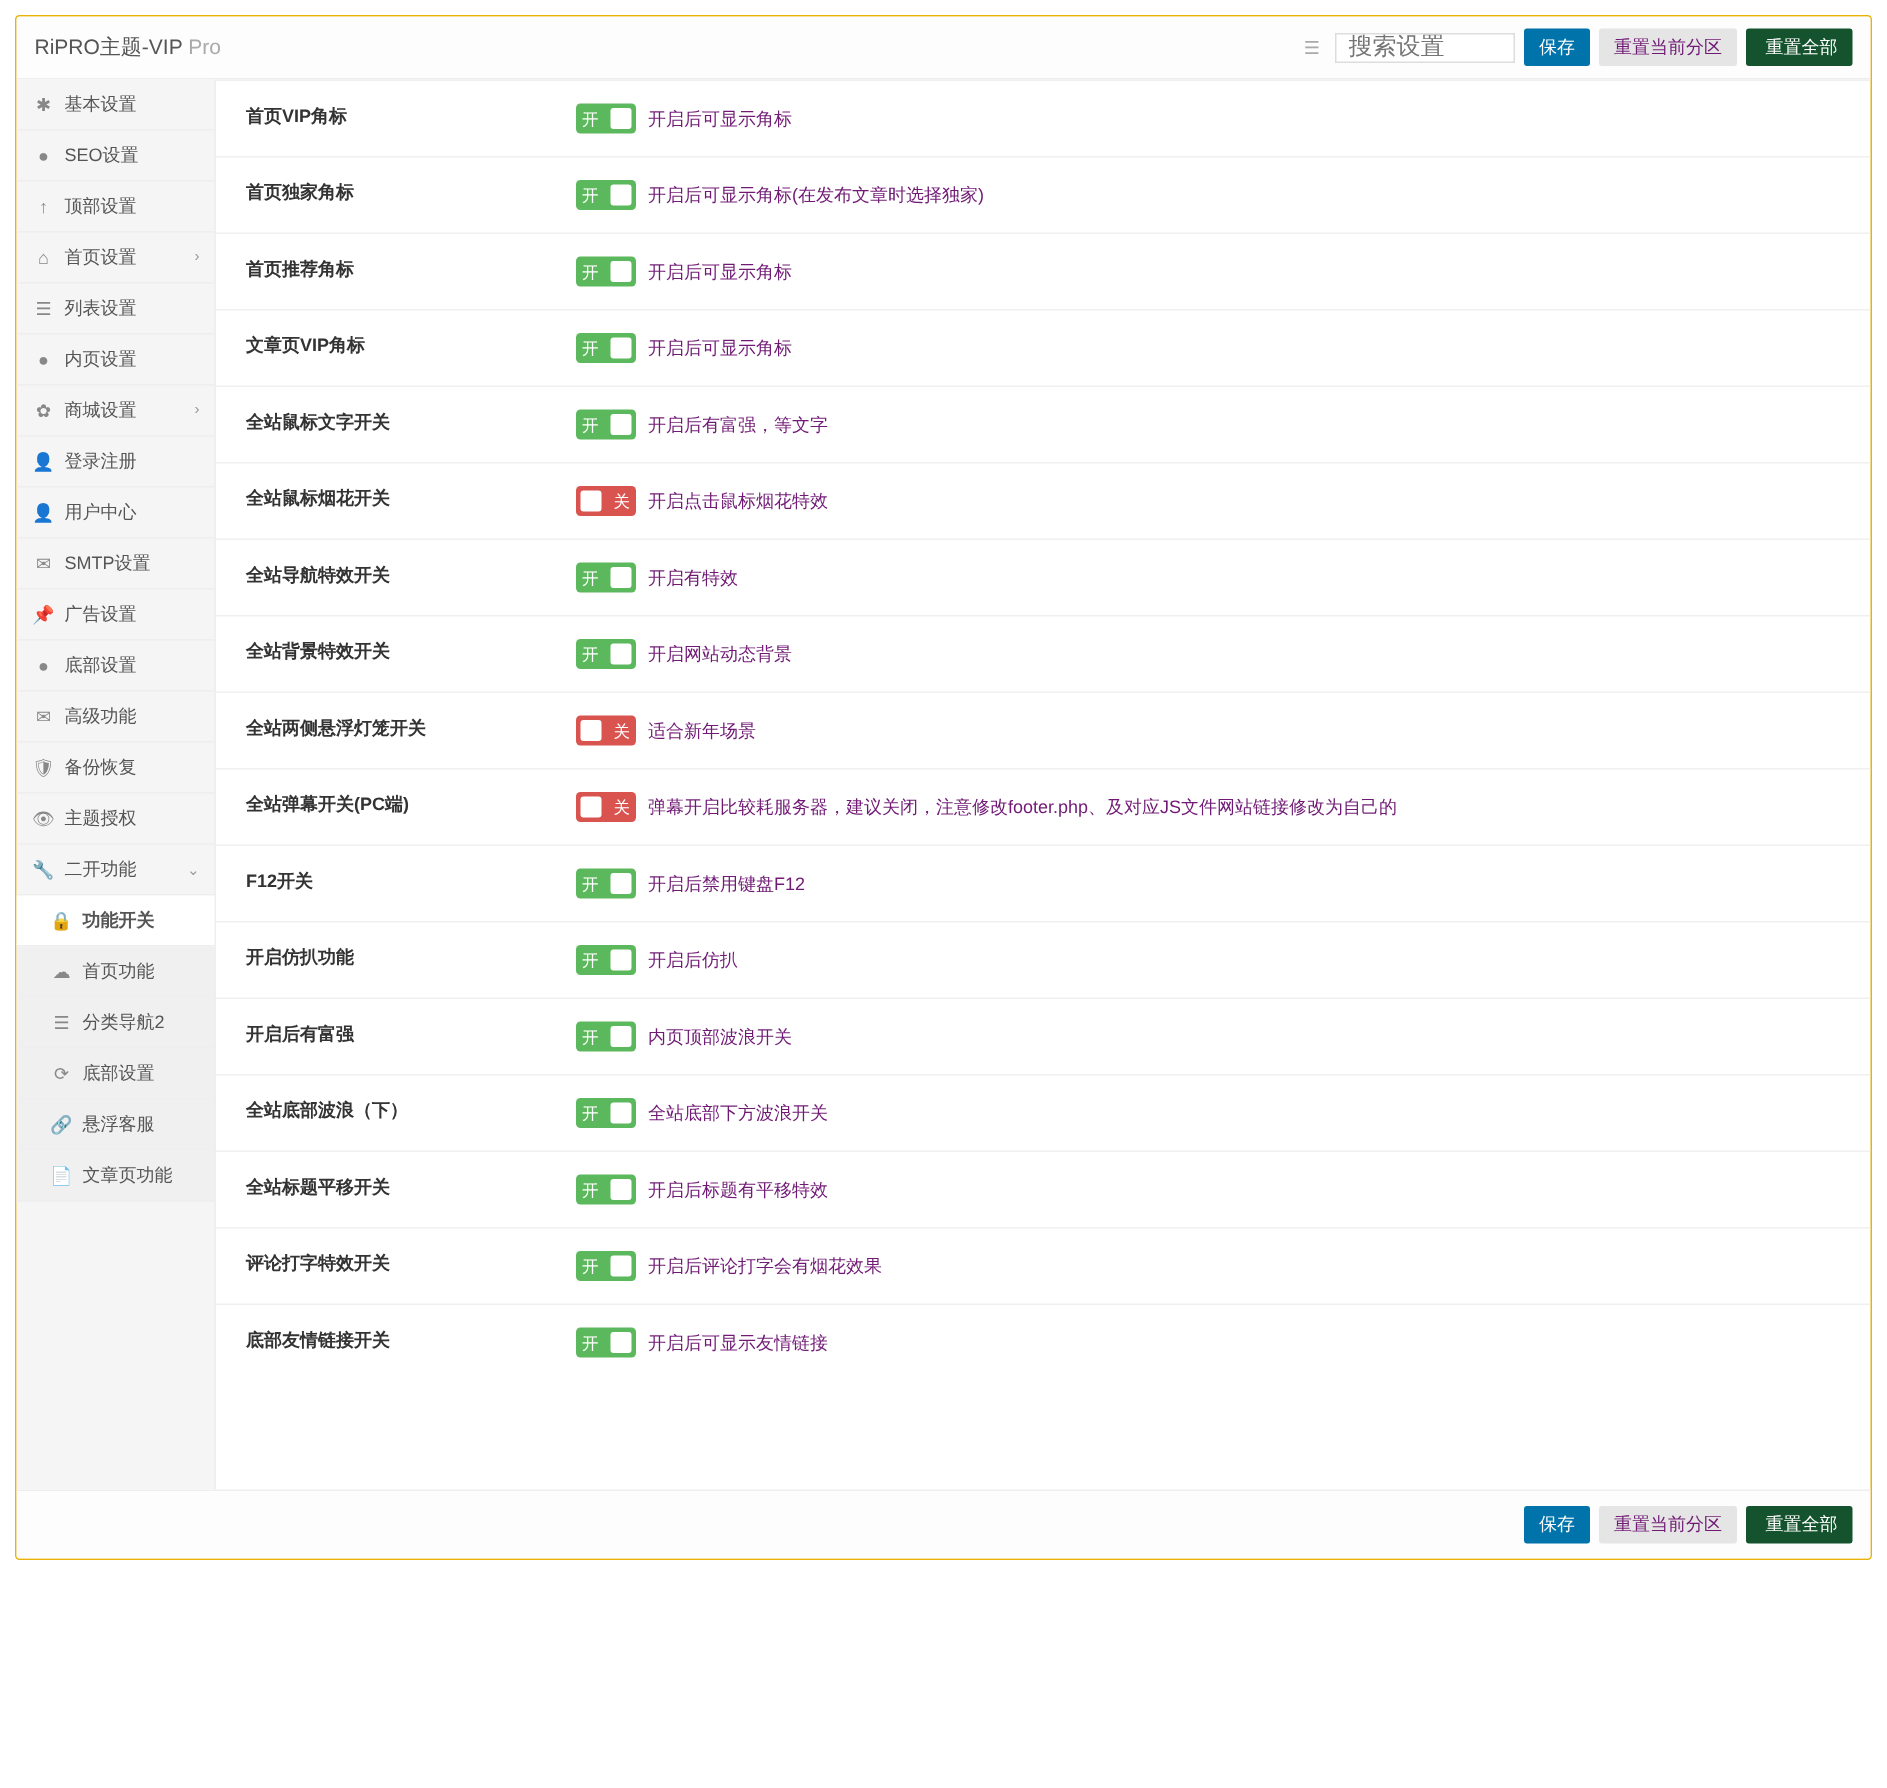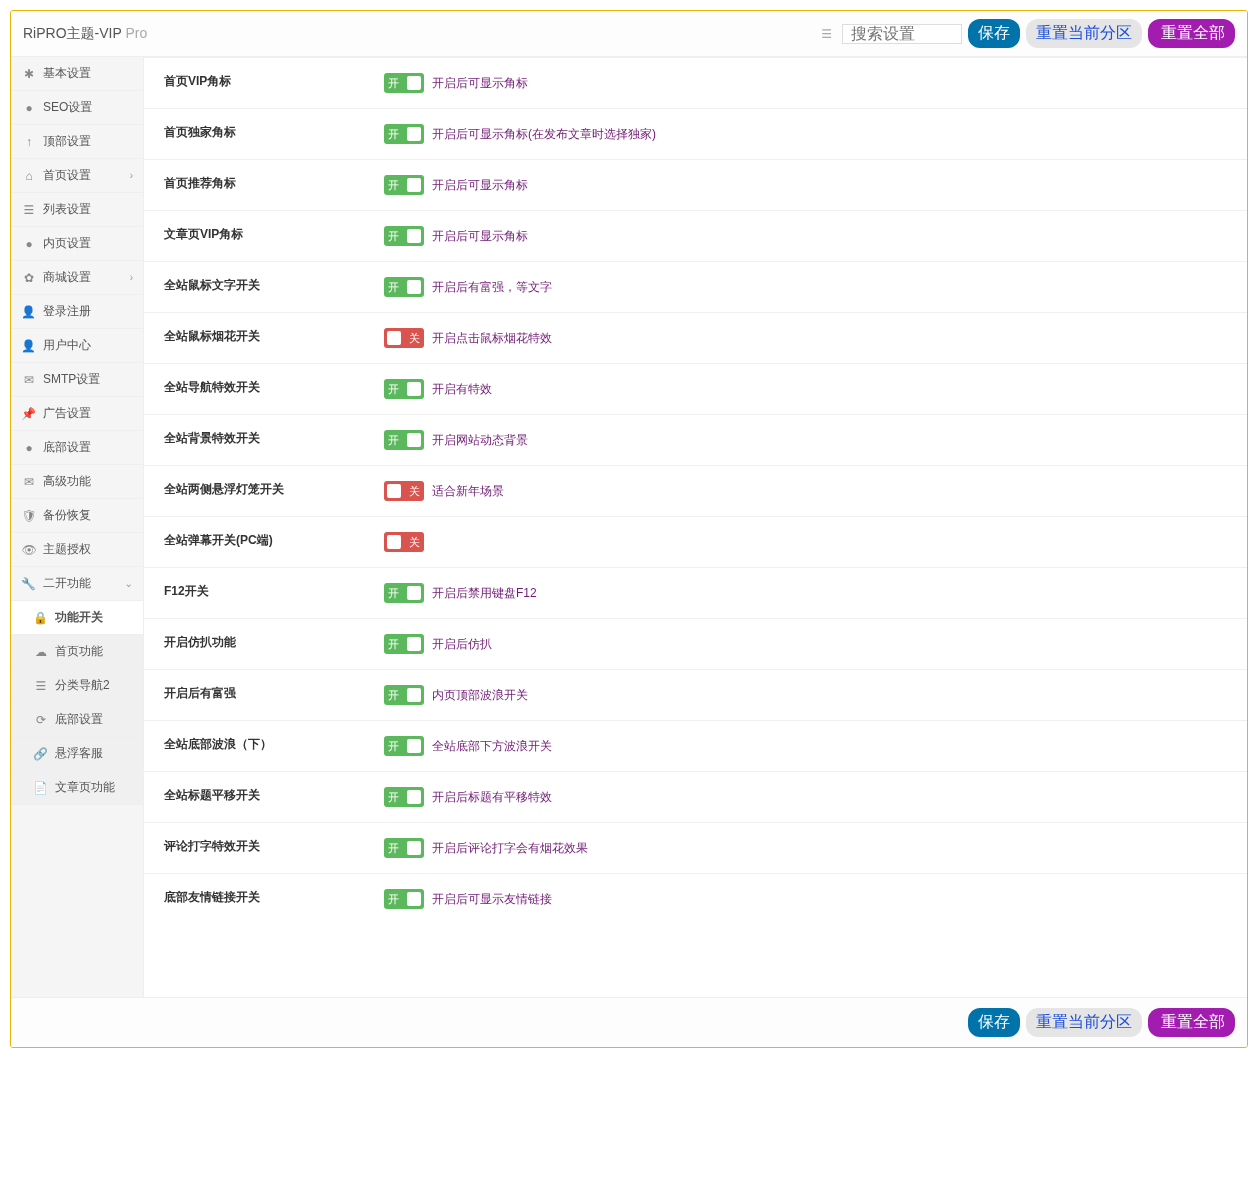--- a/index.html
+++ b/index.html
@@ -30,28 +30,28 @@
     .search-input {
       border: 1px solid #ddd;
       padding: 0 8px;
       font-size: 16px;
       width: 120px;
       color: #555;
     }
     .btn {
       border: none;
       padding: 4px 10px;
-      font-size: 16px;
-      border-radius: 12px;
+      font-size: 12px;
+      border-radius: 2px;
       cursor: pointer;
       color: #fff;
     }
     .btn-primary { background: #0073aa; }
-    .btn-gray { background: #e5e5e5; color: #1d4ed8; }
-    .btn-danger { background: #a21caf; padding-left: 13px; }
+    .btn-gray { background: #e5e5e5; color: #701a75; }
+    .btn-danger { background: #14532d; padding-left: 13px; }
     .body { display: flex; }
     .sidebar {
       width: 133px;
       background: #f5f5f5;
       border-right: 1px solid #eee;
       min-height: 940px;
     }
     .sidebar-item {
       display: flex;
       align-items: center;
@@ -324,20 +324,21 @@
             <div class="setting-label">全站两侧悬浮灯笼开关</div>
             <div class="setting-control">
               <span class="toggle off">关</span>
               <span class="setting-desc">适合新年场景</span>
             </div>
           </div>
           <div class="setting-row">
             <div class="setting-label">全站弹幕开关(PC端)</div>
             <div class="setting-control">
               <span class="toggle off">关</span>
+              <span class="setting-desc">弹幕开启比较耗服务器，建议关闭，注意修改footer.php、及对应JS文件网站链接修改为自己的</span>
             </div>
           </div>
           <div class="setting-row">
             <div class="setting-label">F12开关</div>
             <div class="setting-control">
               <span class="toggle on">开</span>
               <span class="setting-desc">开启后禁用键盘F12</span>
             </div>
           </div>
           <div class="setting-row">

